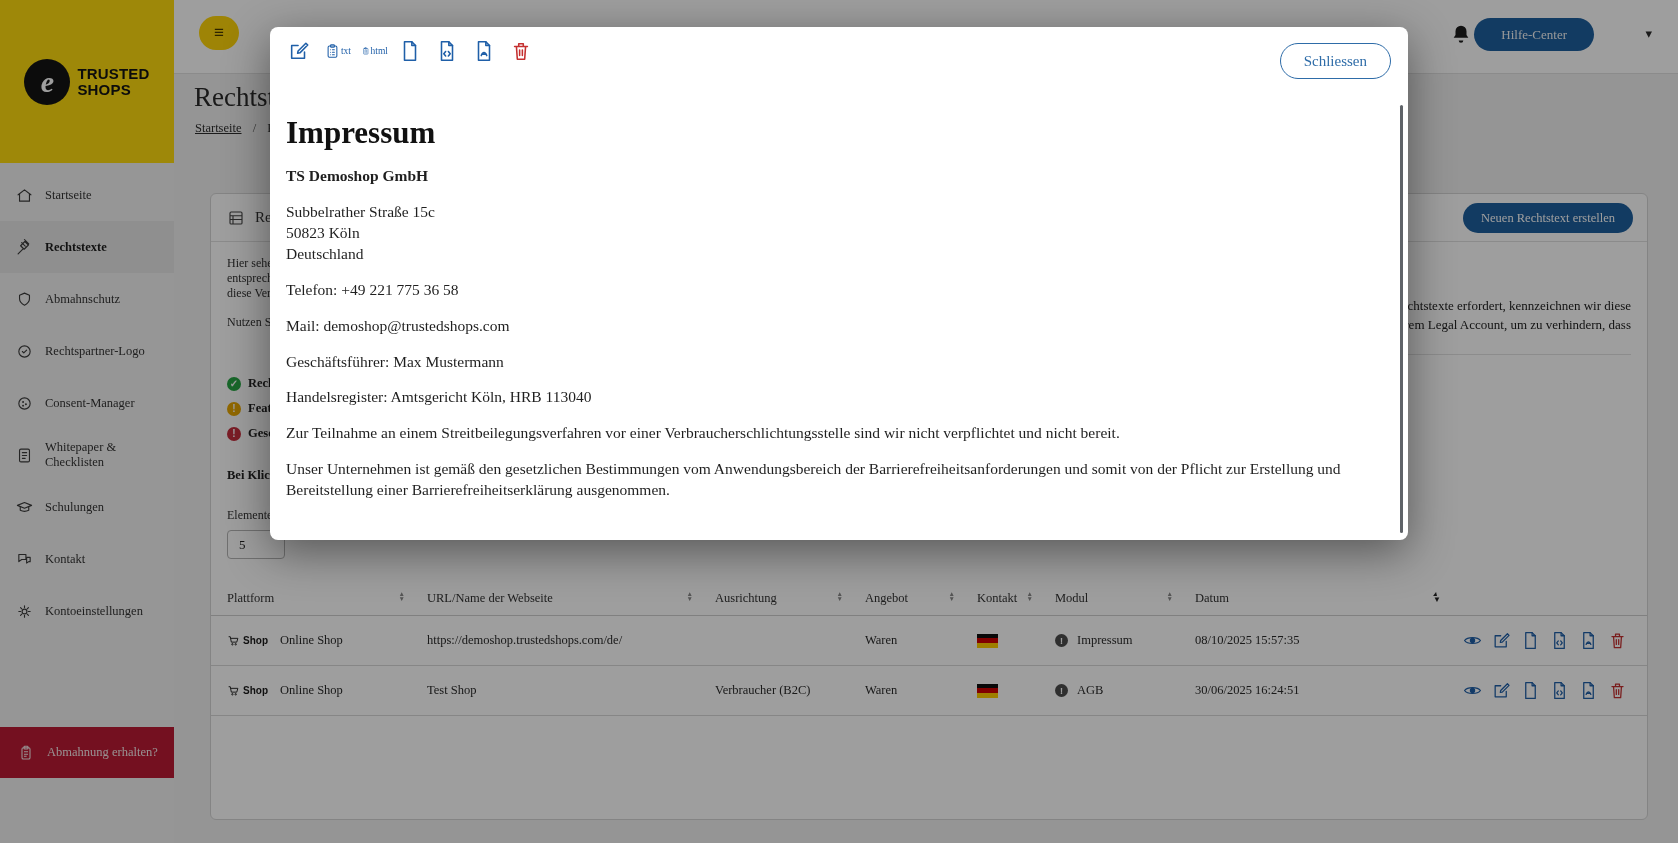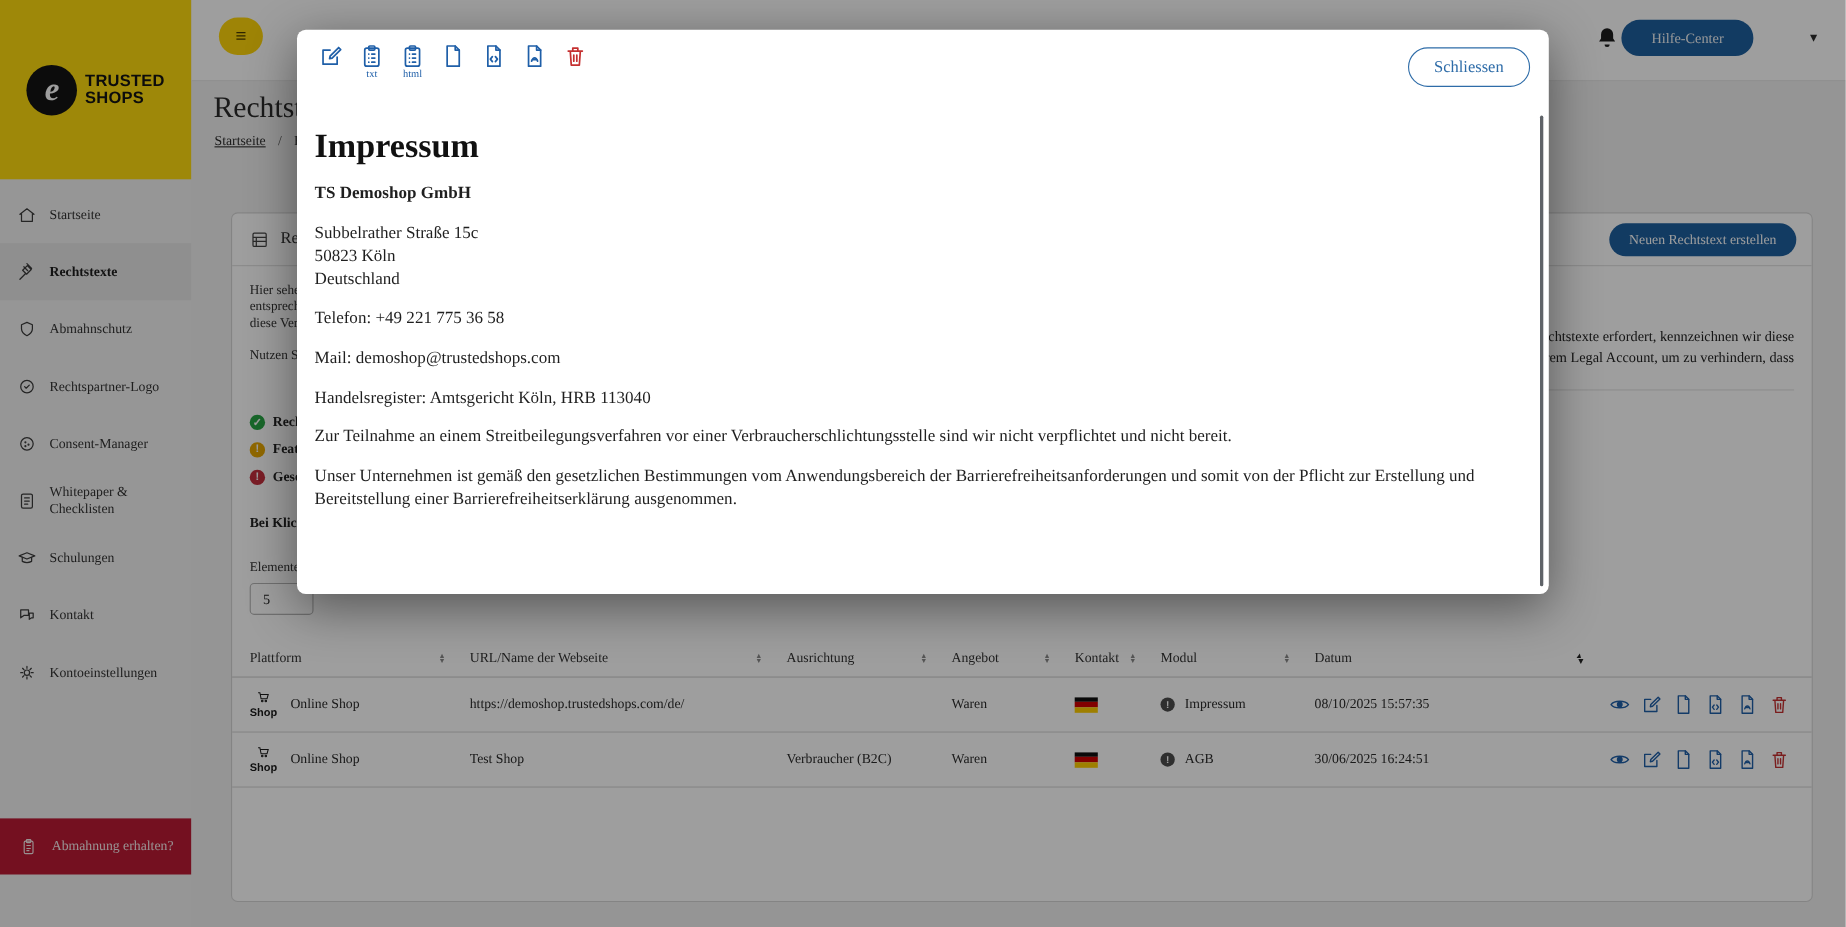--- a/index.html
+++ b/index.html
@@ -9,21 +9,21 @@
   
   .sidebar { position:absolute; left:0; top:0; width:174px; height:843px; background:#f3f3f3; z-index:1; }
   .logo-block { width:174px; height:163px; background:#ffdc0f; display:flex; align-items:center; justify-content:center; gap:7px; }
   .logo-circle { width:46px; height:46px; border-radius:50%; background:#141414; color:#fff; display:flex; align-items:center; justify-content:center; font-size:30px; font-weight:bold; font-style:italic; }
   .logo-text { font-family:"Liberation Sans", sans-serif; font-weight:bold; font-size:15px; line-height:1.05; color:#141414; letter-spacing:0.2px; }
   .nav { padding-top:6px; }
   .nav-item { height:52px; display:flex; align-items:center; gap:12px; padding:0 14px 0 16px; font-size:12.5px; color:#333; cursor:pointer; }
   .nav-item.active { background:#e7e7e7; font-weight:bold; color:#1d1d1d; }
   .nav-item svg { width:17px; height:17px; stroke:#3c3c3c; fill:none; stroke-width:1.6; stroke-linecap:round; stroke-linejoin:round; flex:none; }
   .nav-chevron { margin-left:2px; font-size:13px; color:#444; }
-  .warn-banner { position:absolute; left:0; top:744px; width:174px; height:51px; background:#bb1a35; color:#f6eaea; display:flex; align-items:center; gap:13px; padding:0 14px 0 18px; font-size:12.5px; cursor:pointer; }
+  .warn-banner { position:absolute; left:0; top:727px; width:174px; height:51px; background:#bb1a35; color:#f6eaea; display:flex; align-items:center; gap:13px; padding:0 14px 0 18px; font-size:12.5px; cursor:pointer; }
   .warn-banner svg { width:16px; height:16px; stroke:#f6eaea; fill:none; stroke-width:1.6; flex:none; }
 
   
   .topbar { position:absolute; left:174px; top:0; right:0; height:74px; background:#fff; border-bottom:1px solid #e0e0e0; z-index:1; }
   .hamburger { position:absolute; left:25px; top:16px; width:40px; height:34px; border-radius:17px; background:#ffd60a; border:none; color:#4a3b00; font-size:17px; font-weight:bold; cursor:pointer; display:flex; align-items:center; justify-content:center; }
   .bell { position:absolute; right:206px; top:22px; width:22px; height:24px; cursor:pointer; }
   .bell svg { width:22px; height:24px; fill:#1c1c1c; }
   .help-btn { position:absolute; right:84px; top:18px; height:33px; padding:0 27px; border-radius:17px; background:#1d5f9e; color:#f2f4f6; border:none; font-size:13px; font-family:"Liberation Serif", serif; cursor:pointer; }
   .caret { position:absolute; right:26px; top:26px; font-size:13px; color:#2d2d2d; cursor:pointer; }
 
@@ -50,42 +50,42 @@
   .dot.warn { background:#e8a802; }
   .dot.err { background:#c62f3e; }
   .click-note { margin-top:27px; font-size:12.5px; font-weight:bold; color:#222; white-space:nowrap; }
   .elements-label { margin-top:25px; font-size:12px; color:#333; }
   .page-size { margin-top:7px; width:58px; height:29px; border:1px solid #b5b5b5; border-radius:4px; background:#fff; font-size:13px; color:#222; text-align:left; padding-left:11px; display:flex; align-items:center; cursor:pointer; }
 
   
   .tbl { position:absolute; left:0; right:0; top:388px; }
   .tbl-header, .tbl-row { display:grid; grid-template-columns:200px 288px 150px 112px 78px 140px 268px 1fr; align-items:center; padding:0 16px; }
   .tbl-header { height:34px; border-bottom:1px solid #cfcfcf; font-size:12.5px; color:#333; }
-  .th { display:flex; align-items:center; justify-content:space-between; padding-right:22px; }
+  .th { display:flex; align-items:flex-start; justify-content:space-between; padding-right:22px; }
   .sort { display:flex; flex-direction:column; line-height:5px; font-size:6.5px; color:#8a8a8a; cursor:pointer; }
   .sort.active { color:#222; font-size:8px; line-height:6px; }
   .tbl-row { height:50px; border-bottom:1px solid #d8d8d8; font-size:12.5px; color:#2b2b2b; }
   .plat { display:flex; align-items:center; gap:12px; }
-  .shop-badge { display:flex; align-items:center; gap:3px; font-family:"Liberation Sans", sans-serif; font-weight:bold; font-size:10px; color:#1a1a1a;flex-direction:column; }
+  .shop-badge { display:flex; align-items:center; gap:3px; font-family:"Liberation Sans", sans-serif; font-weight:bold; font-size:10px; color:#1a1a1a; }
   .shop-badge svg { width:13px; height:13px; stroke:#1a1a1a; fill:none; stroke-width:1.7; }
   .flag { width:21px; height:14px; display:flex; flex-direction:column; }
   .flag i { flex:1; }
   .flag .f1 { background:#101010; } .flag .f2 { background:#d00000; } .flag .f3 { background:#ffce00; }
   .modul { display:flex; align-items:center; gap:9px; }
   .info-dot { width:13px; height:13px; border-radius:50%; background:#4d4d4d; color:#fff; font-size:9px; font-weight:bold; font-family:"Liberation Sans", sans-serif; display:flex; align-items:center; justify-content:center; flex:none; }
   .row-actions { display:flex; align-items:center; gap:10px; }
   .row-actions .aicon { width:19px; height:19px; cursor:pointer; }
   .aicon svg { width:19px; height:19px; stroke:#1f5fa8; fill:none; stroke-width:1.6; stroke-linecap:round; stroke-linejoin:round; }
   .aicon.danger svg { stroke:#c53030; }
 
   
   .dim { position:absolute; inset:0; background:rgba(0,0,0,0.38); z-index:50; }
   .modal { position:absolute; left:270px; top:27px; width:1138px; height:513px; background:#fff; border-radius:8px; box-shadow:0 12px 45px rgba(0,0,0,0.45); z-index:100; }
   .modal-toolbar { position:absolute; left:18px; top:13px; display:flex; gap:11px; }
-  .t-icon { width:26px; display:flex; flex-direction:column; align-items:center; gap:1px; cursor:pointer; }
+  .t-icon { width:26px; display:flex; flex-direction:row; align-items:center; gap:1px; cursor:pointer; }
   .t-icon svg { width:22px; height:22px; stroke:#1f5fa8; fill:none; stroke-width:1.7; stroke-linecap:round; stroke-linejoin:round; }
   .t-icon.danger svg { stroke:#c53030; }
   .t-sub { font-size:9.5px; color:#1f5fa8; }
   .close-btn { position:absolute; right:17px; top:16px; height:36px; padding:0 23px; border-radius:18px; background:#fff; border:1.5px solid #2e6ca8; color:#2e6ca8; font-size:15px; font-family:"Liberation Serif", serif; cursor:pointer; }
   .modal-content { position:absolute; left:16px; right:44px; top:70px; bottom:10px; overflow:hidden; color:#1f1f1f; }
   .modal-content h1 { margin-top:18px; font-size:31px; font-weight:bold; color:#111; }
   .modal-content p { margin-top:15px; font-size:15.5px; line-height:1.35; }
   .modal-content p.company { font-weight:bold; }
   .modal-scrollbar { position:absolute; right:5px; top:78px; width:3px; height:428px; background:#5f6368; border-radius:2px; }
 </style>
@@ -471,20 +471,21 @@
     <div class="modal-content">
       <h1>Impressum</h1>
       <p class="company">TS Demoshop GmbH</p>
       <p>
         <span>Subbelrather Straße 15c</span><br>
         <span>50823 Köln</span><br>
         <span>Deutschland</span>
       </p>
       <p>Telefon: +49 221 775 36 58</p>
       <p>Mail: demoshop@trustedshops.com</p>
+      <p>Geschäftsführer: Max Mustermann</p>
       <p>Handelsregister: Amtsgericht Köln, HRB 113040</p>
       <p>Zur Teilnahme an einem Streitbeilegungsverfahren vor einer Verbraucherschlichtungsstelle sind wir nicht verpflichtet und nicht bereit.</p>
       <p>Unser Unternehmen ist gemäß den gesetzlichen Bestimmungen vom Anwendungsbereich der Barrierefreiheitsanforderungen und somit von der Pflicht zur Erstellung und Bereitstellung einer Barrierefreiheitserklärung ausgenommen.</p>
     </div>
     <div class="modal-scrollbar"></div>
   </div>
 
 </div>
 
 </body></html>

